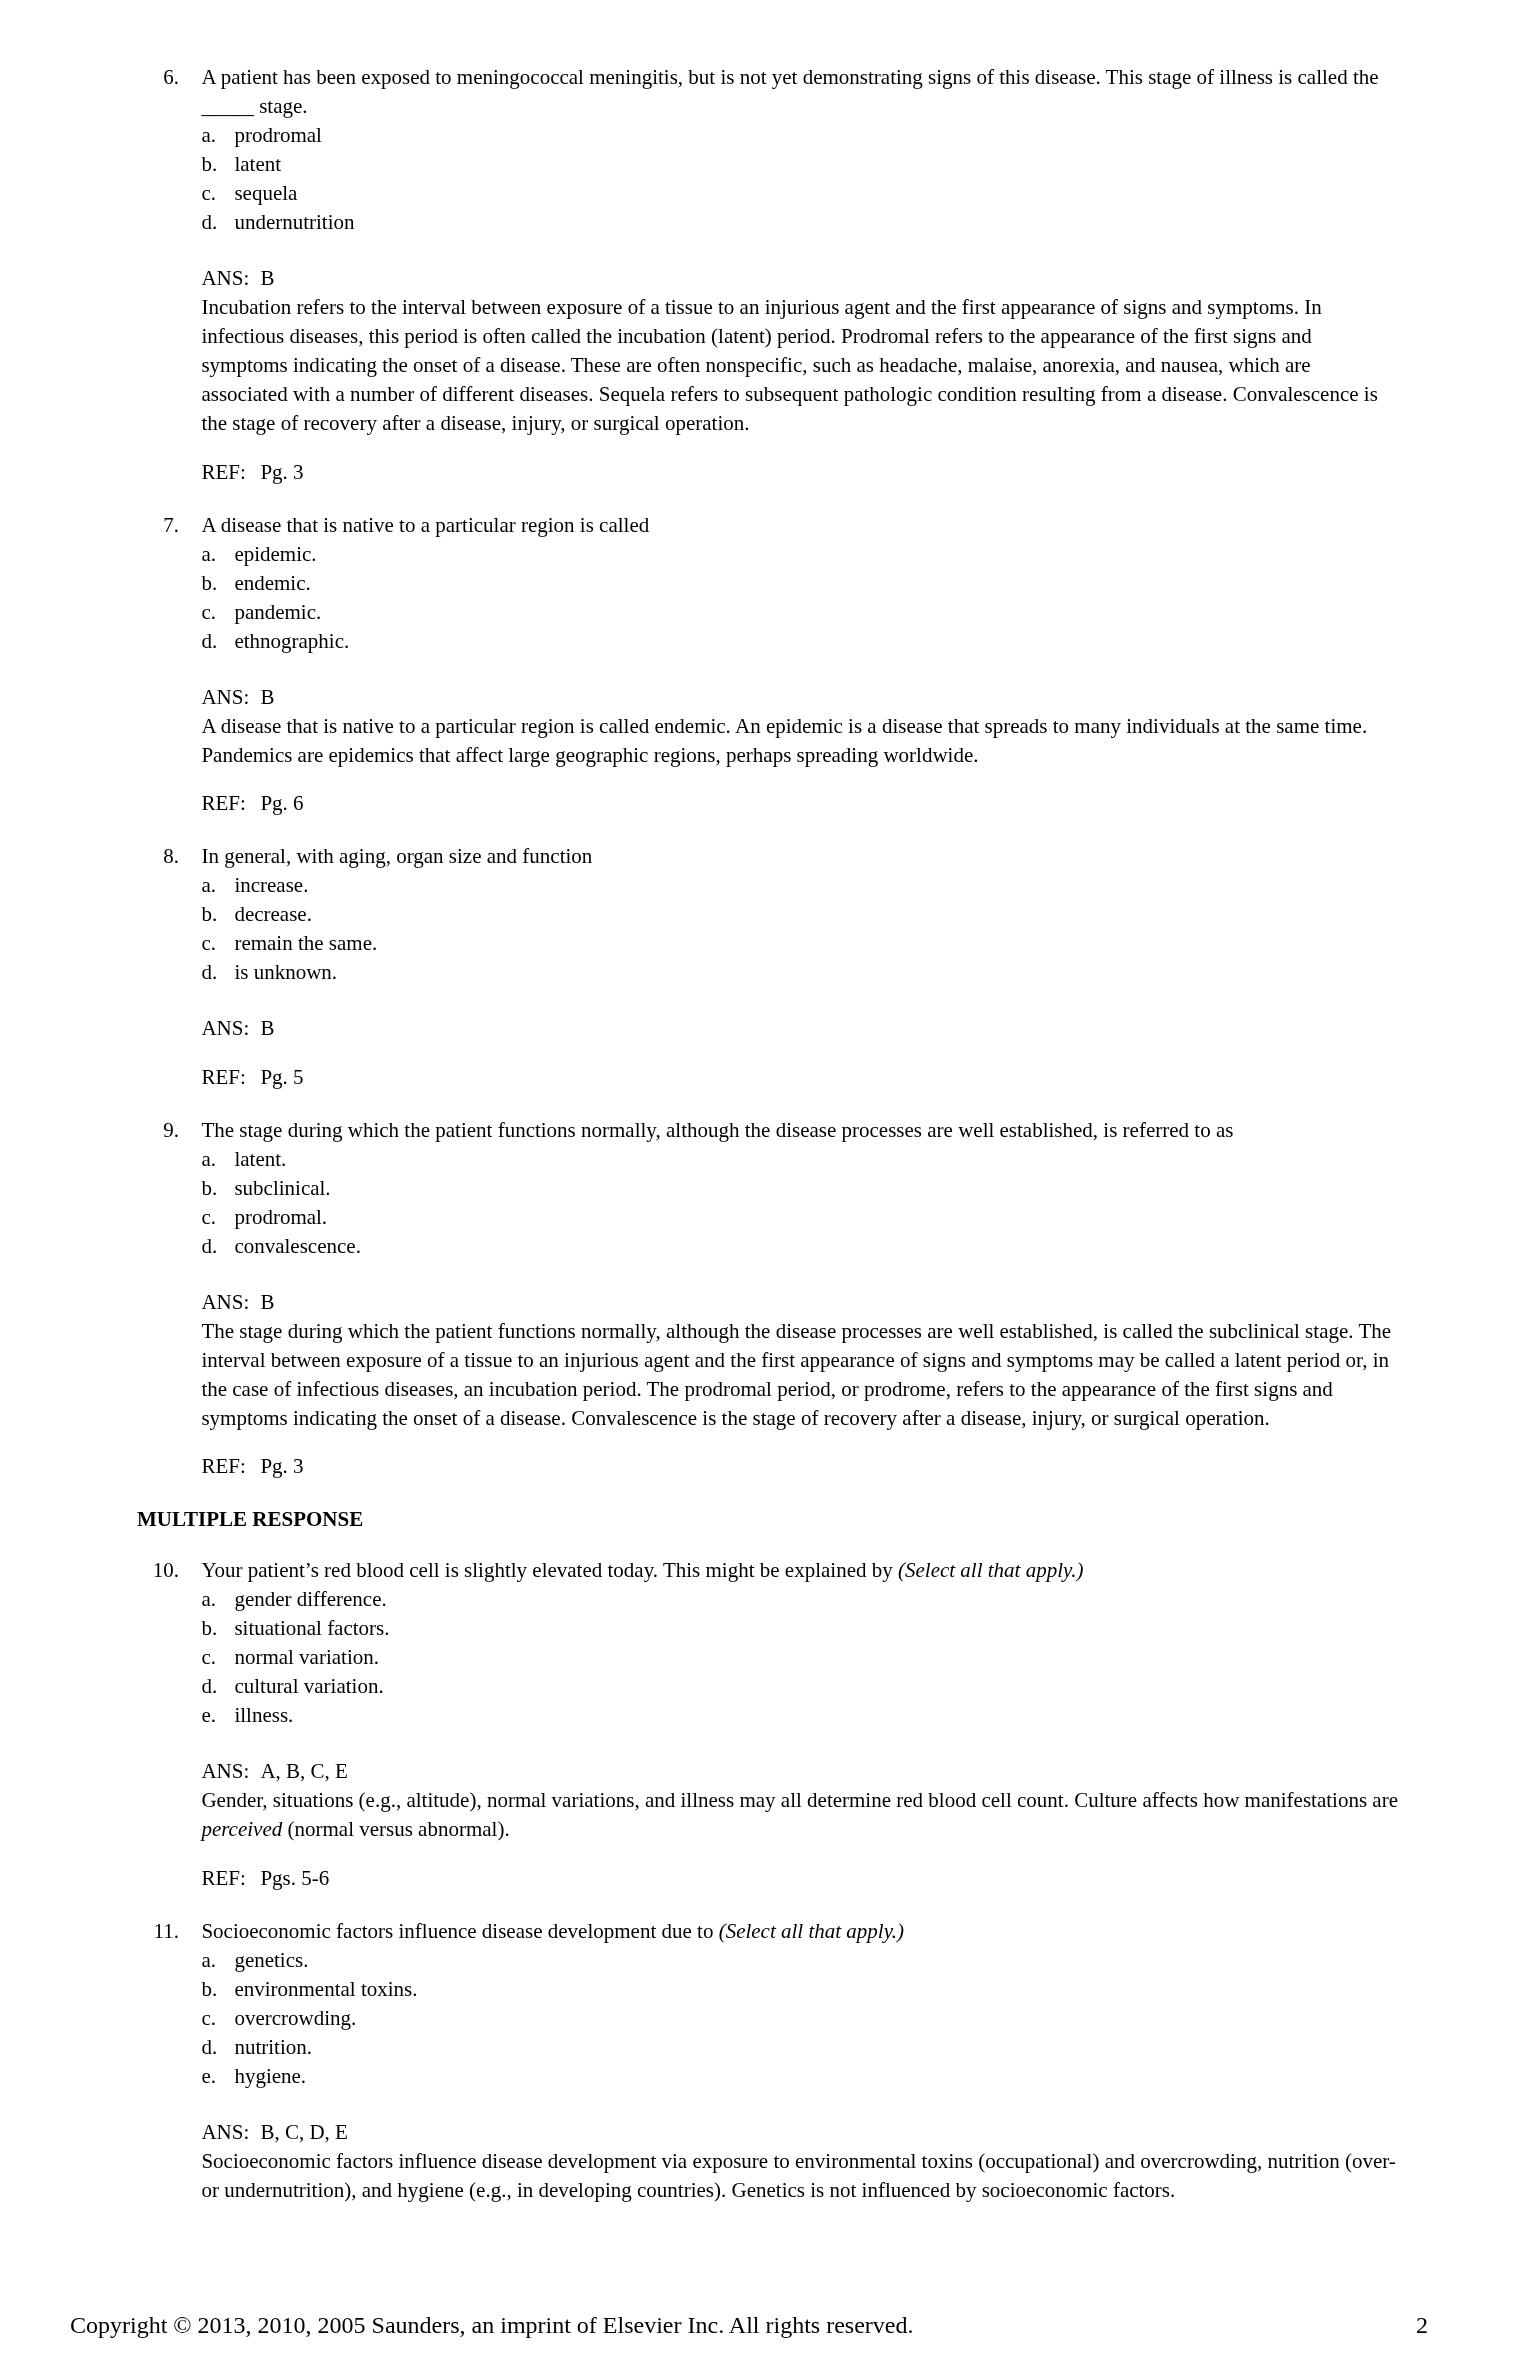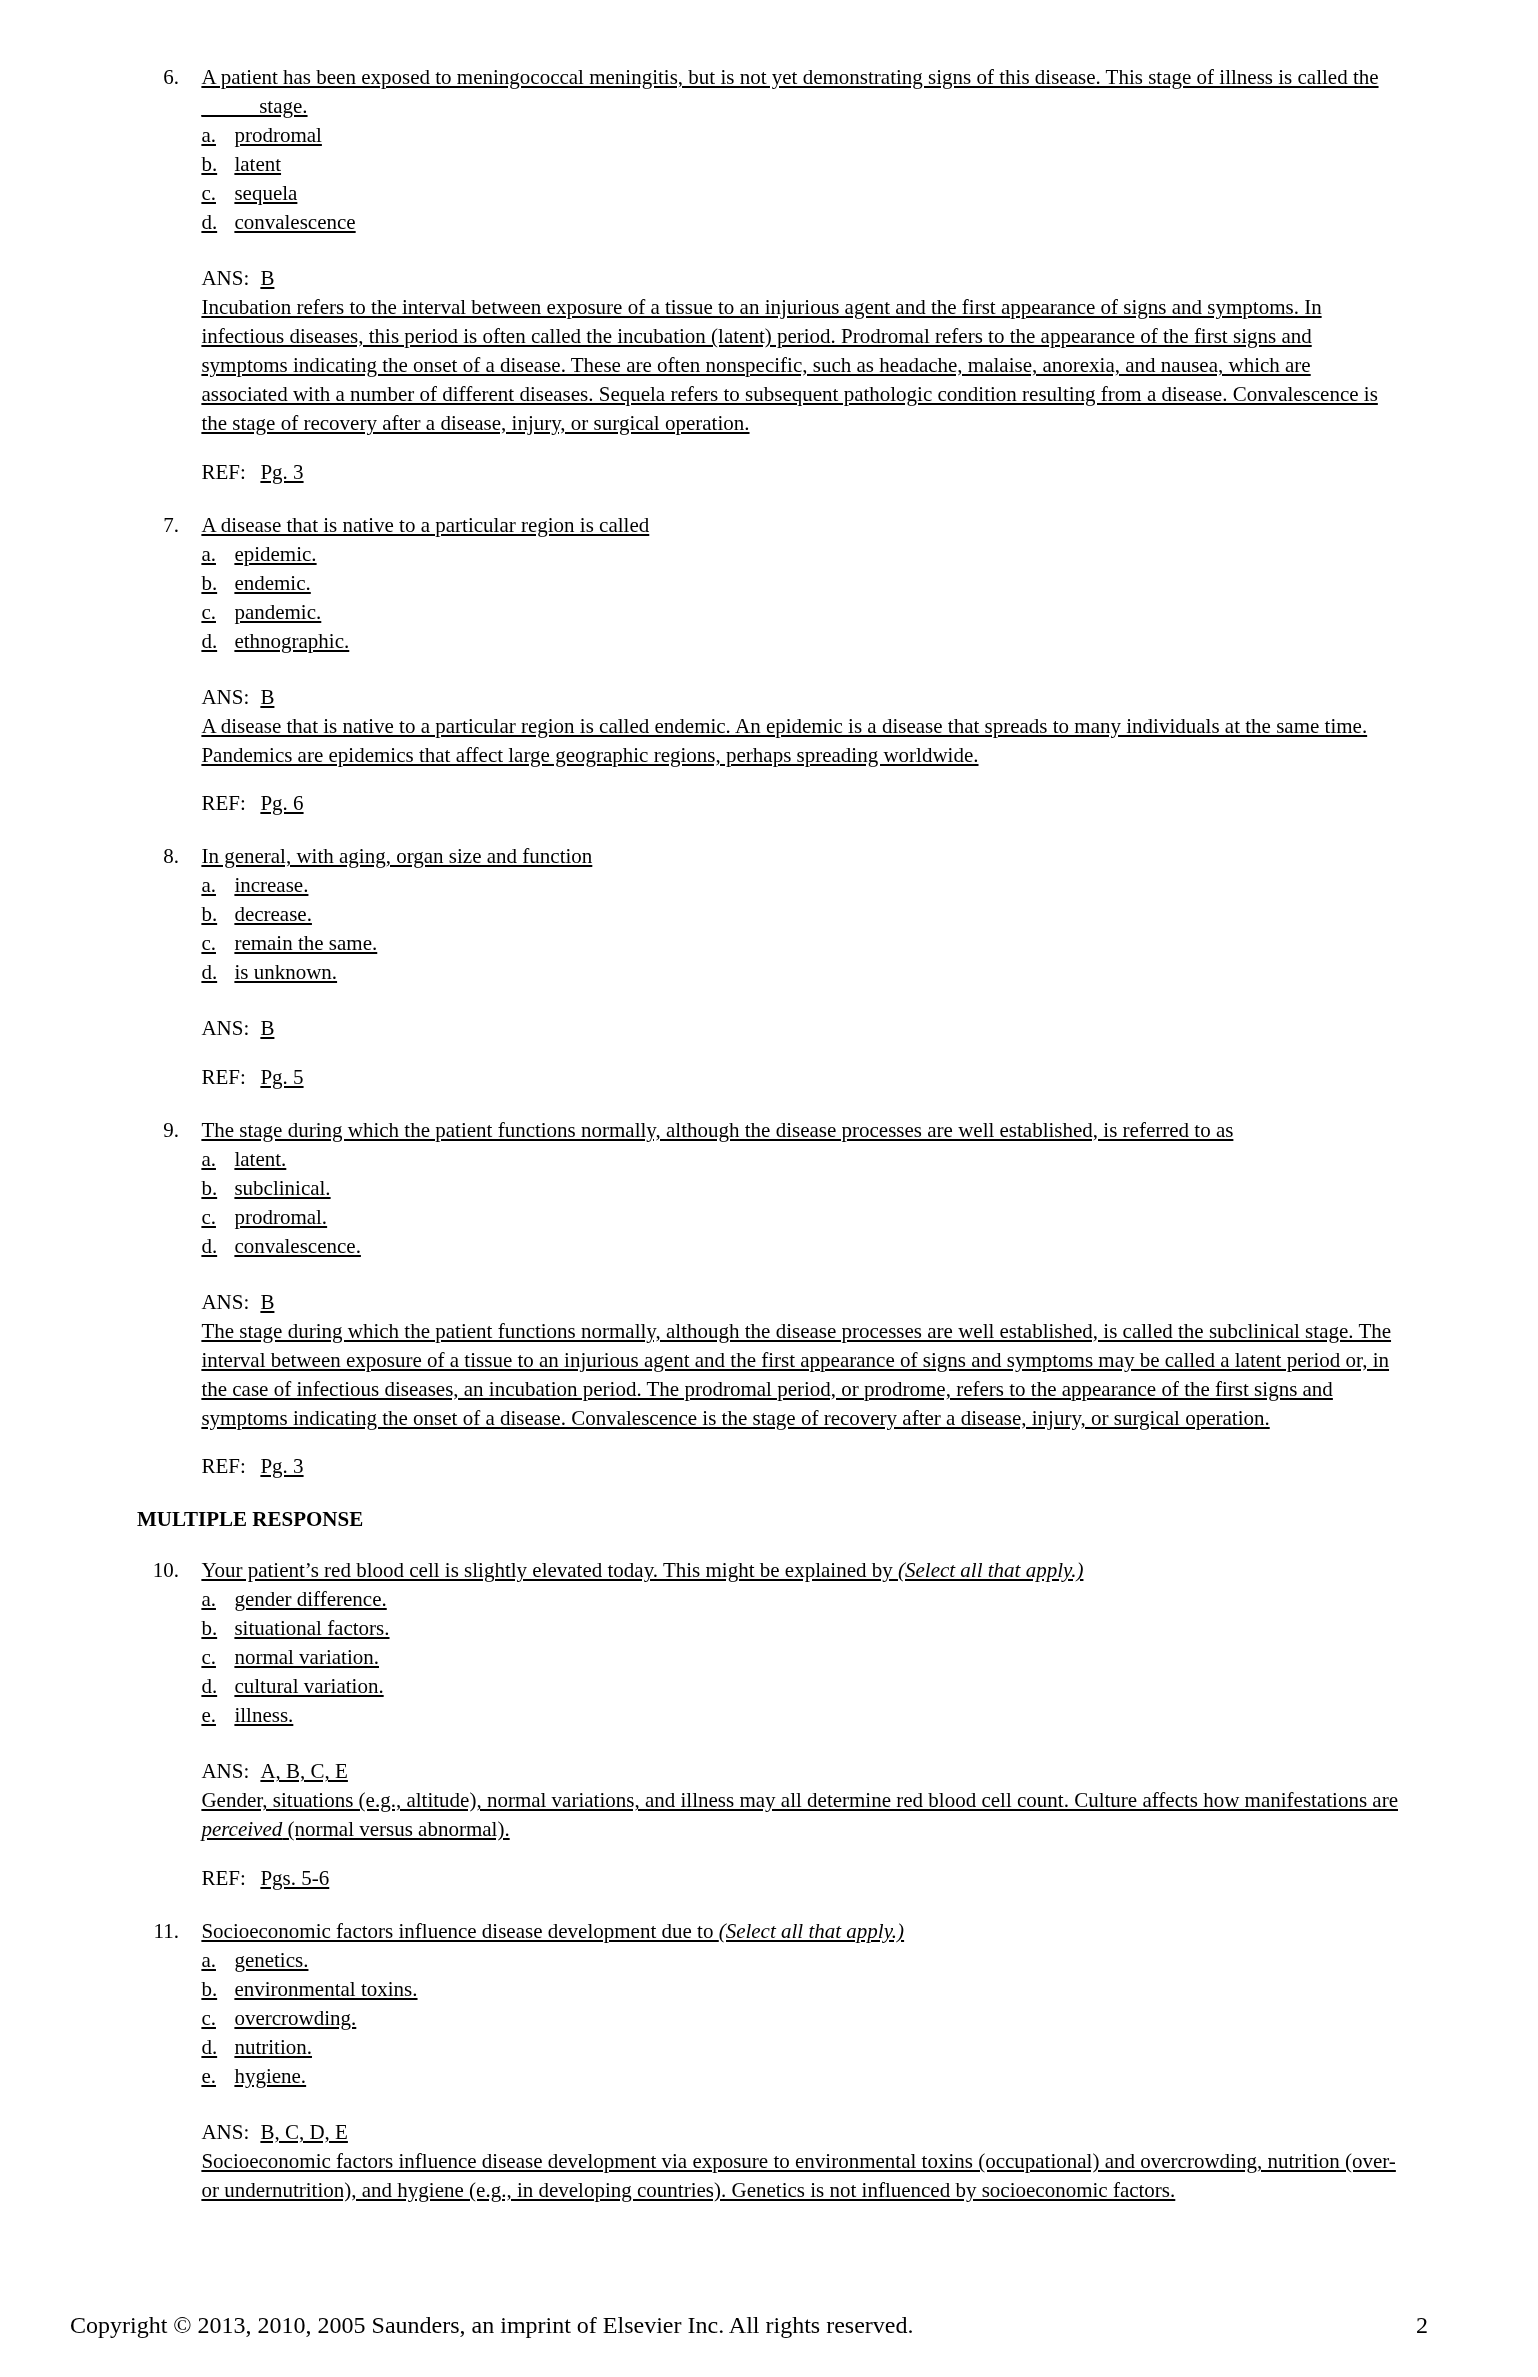--- a/index.html
+++ b/index.html
@@ -15,21 +15,21 @@
     overflow: hidden;
   }
   .content {
     position: absolute;
     left: 137px;
     top: 63px;
     right: 140px;
   }
   .question { display: flex; margin-bottom: 24px; }
   .qnum { width: 42px; flex: none; text-align: right; }
-  .qbody { flex: 1; margin-left: 22.4px; text-decoration: underline; }
+  .qbody { flex: 1; margin-left: 22.4px; }
   .option { display: flex; }
   .opt-letter { width: 33px; flex: none; }
   .opt-text { flex: 1; }
   .answer { margin-top: 27px; }
   .label { display: inline-block; min-width: 59px; }
   .ref { margin-top: 19.6px; }
   .section-heading { font-weight: bold; margin: 21px 0 22px 0; }
   .italic { font-style: italic; }
   .footer {
     position: absolute;
@@ -58,21 +58,21 @@
         <div class="option">
             <span class="opt-letter">b.</span>
             <span class="opt-text">latent</span>
           </div>
         <div class="option">
             <span class="opt-letter">c.</span>
             <span class="opt-text">sequela</span>
           </div>
         <div class="option">
             <span class="opt-letter">d.</span>
-            <span class="opt-text">convalescence</span>
+            <span class="opt-text">undernutrition</span>
           </div>
         <div class="answer"><span class="label">ANS:</span><span>B</span></div>
         <div class="rationale"><span>Incubation refers to the interval between exposure of a tissue to an injurious agent and the first appearance of signs and symptoms. In infectious diseases, this period is often called the incubation (latent) period. Prodromal refers to the appearance of the first signs and symptoms indicating the onset of a disease. These are often nonspecific, such as headache, malaise, anorexia, and nausea, which are associated with a number of different diseases. Sequela refers to subsequent pathologic condition resulting from a disease. Convalescence is the stage of recovery after a disease, injury, or surgical operation.</span><span class="italic"></span><span></span></div>
         <div class="ref"><span class="label">REF:</span><span>Pg. 3</span></div>
       </div>
     </div>
 
     <div class="question">
       <div class="qnum">7.</div>
       <div class="qbody">

